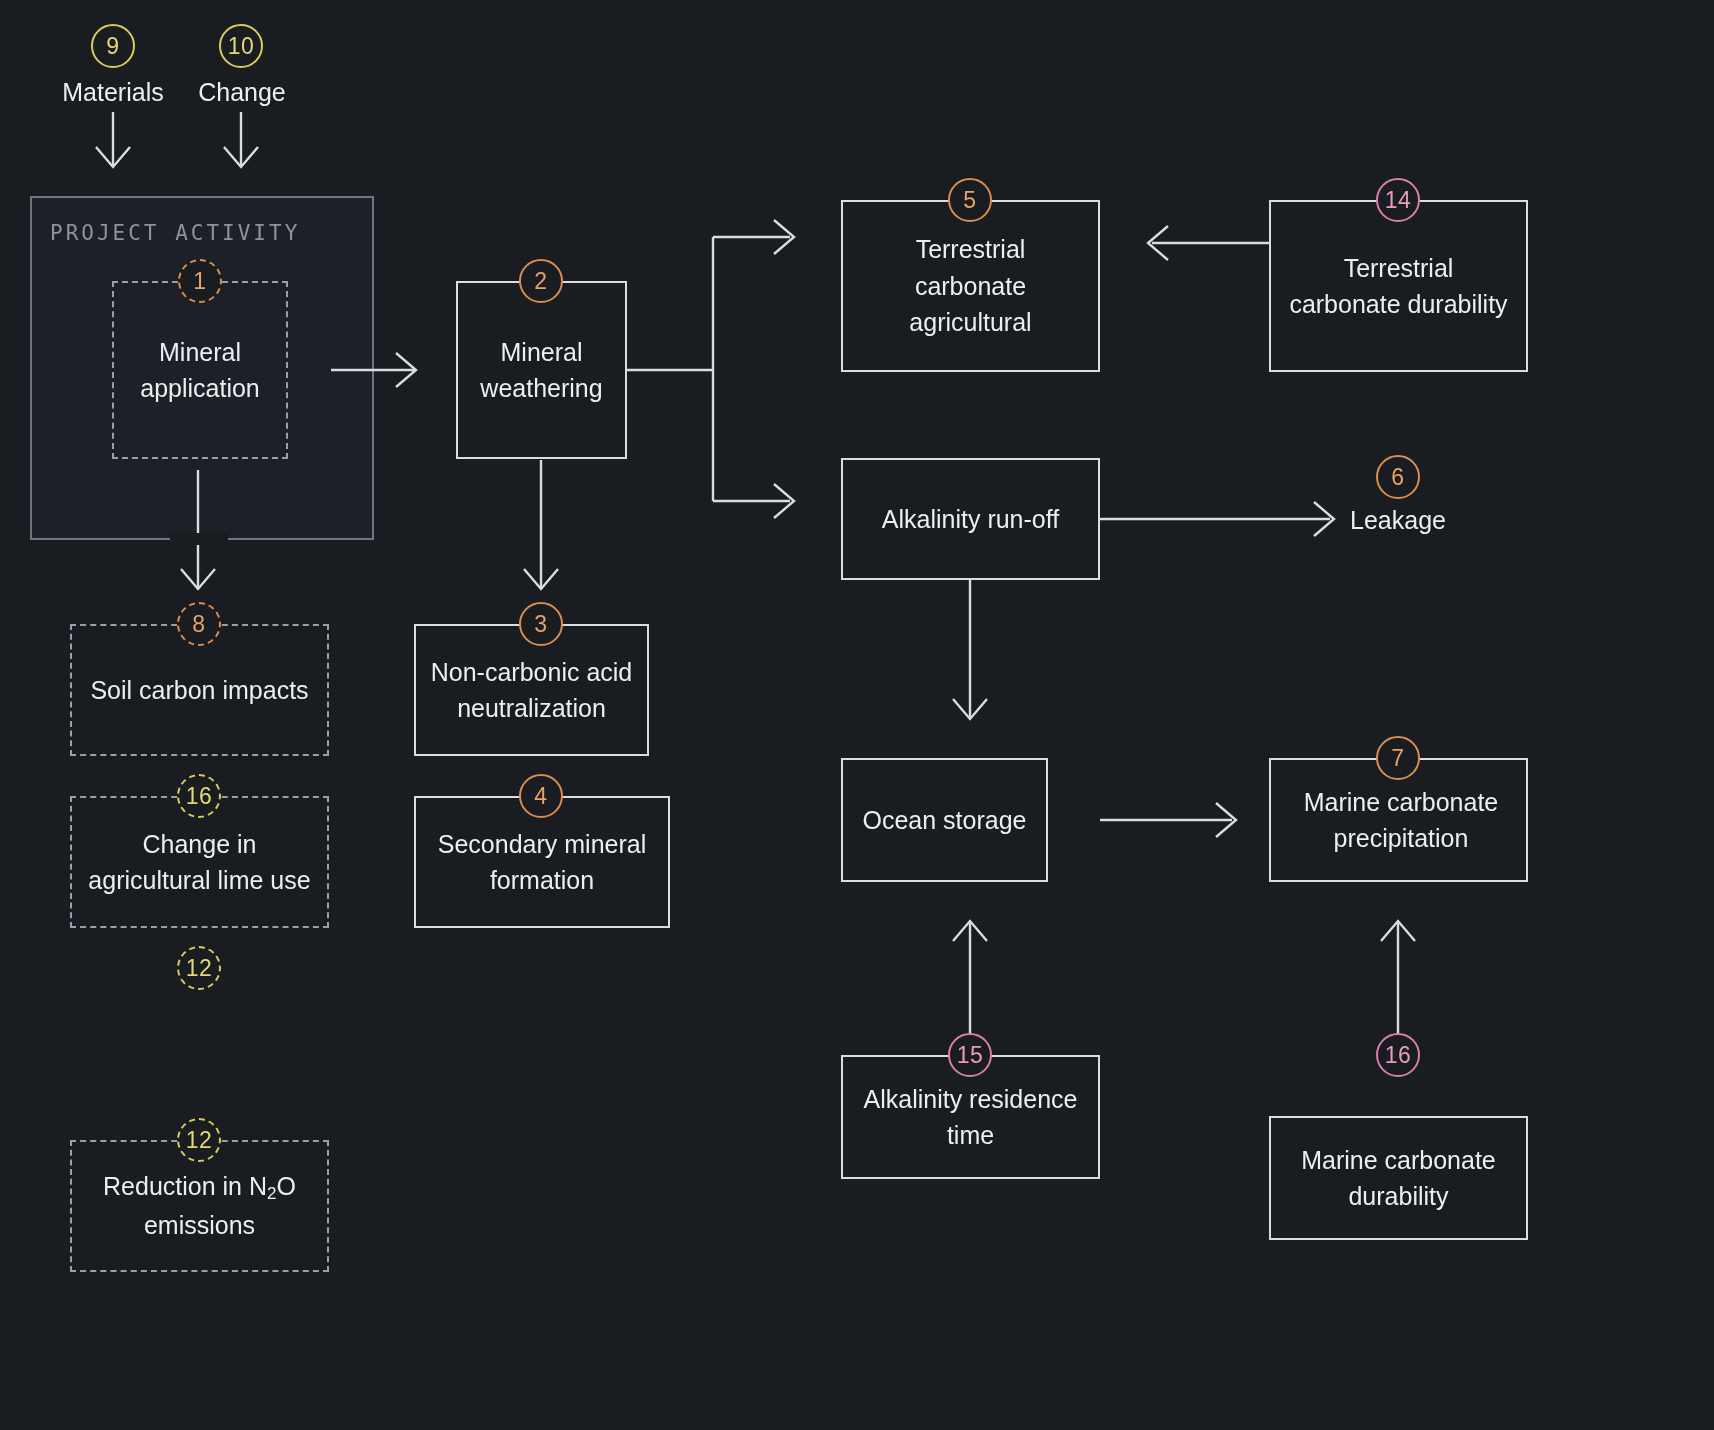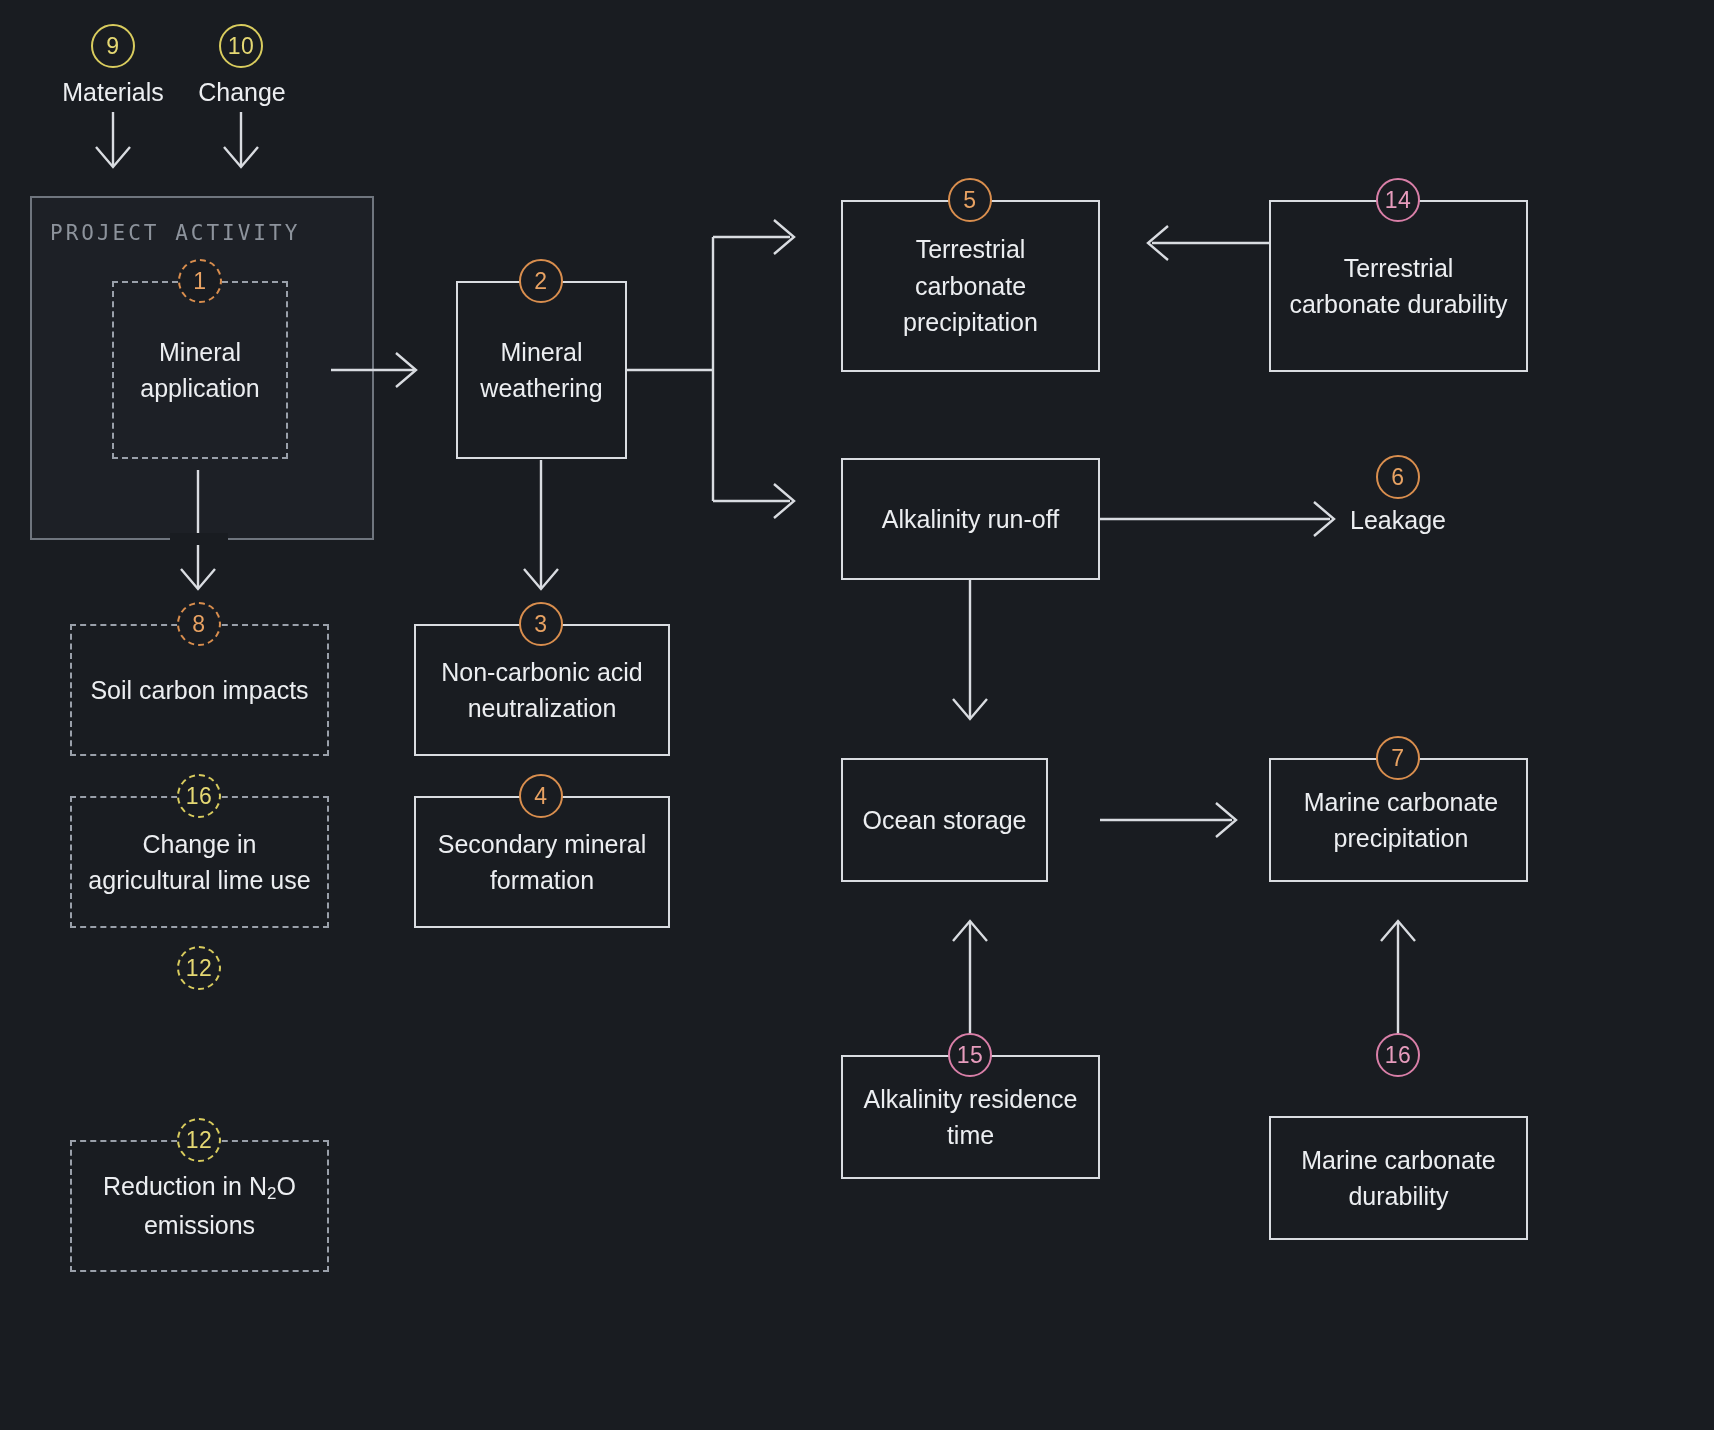--- a/index.html
+++ b/index.html
@@ -181,32 +181,32 @@
   <div class="node dashed" style="left:70px; top:1140px; width:259px; height:132px;">
     <span class="lbl"><span>Reduction in N</span><sub>2</sub><span>O emissions</span></span>
   </div>
   <div class="badge yellow-dashed" style="left:177px; top:1118px;">12</div>
 
   <div class="node solid" style="left:456px; top:281px; width:171px; height:178px;">
     <span class="lbl">Mineral weathering</span>
   </div>
   <div class="badge orange" style="left:519px; top:259px;">2</div>
 
-  <div class="node solid" style="left:414px; top:624px; width:256px; height:132px;">
+  <div class="node solid" style="left:414px; top:624px; width:235px; height:132px;">
     <span class="lbl">Non-carbonic acid neutralization</span>
   </div>
   <div class="badge orange" style="left:519px; top:602px;">3</div>
 
   <div class="node solid" style="left:414px; top:796px; width:256px; height:132px;">
     <span class="lbl">Secondary mineral formation</span>
   </div>
   <div class="badge orange" style="left:519px; top:774px;">4</div>
 
   <div class="node solid" style="left:841px; top:200px; width:259px; height:172px;">
-    <span class="lbl">Terrestrial carbonate precipitation</span>
+    <span class="lbl">Terrestrial carbonate agricultural</span>
   </div>
   <div class="badge orange" style="left:948px; top:178px;">5</div>
 
   <div class="node solid" style="left:1269px; top:200px; width:259px; height:172px;">
     <span class="lbl">Terrestrial carbonate durability</span>
   </div>
   <div class="badge pink" style="left:1376px; top:178px;">14</div>
 
   <div class="node solid" style="left:841px; top:458px; width:259px; height:122px;">
     <span class="lbl">Alkalinity run-off</span>

